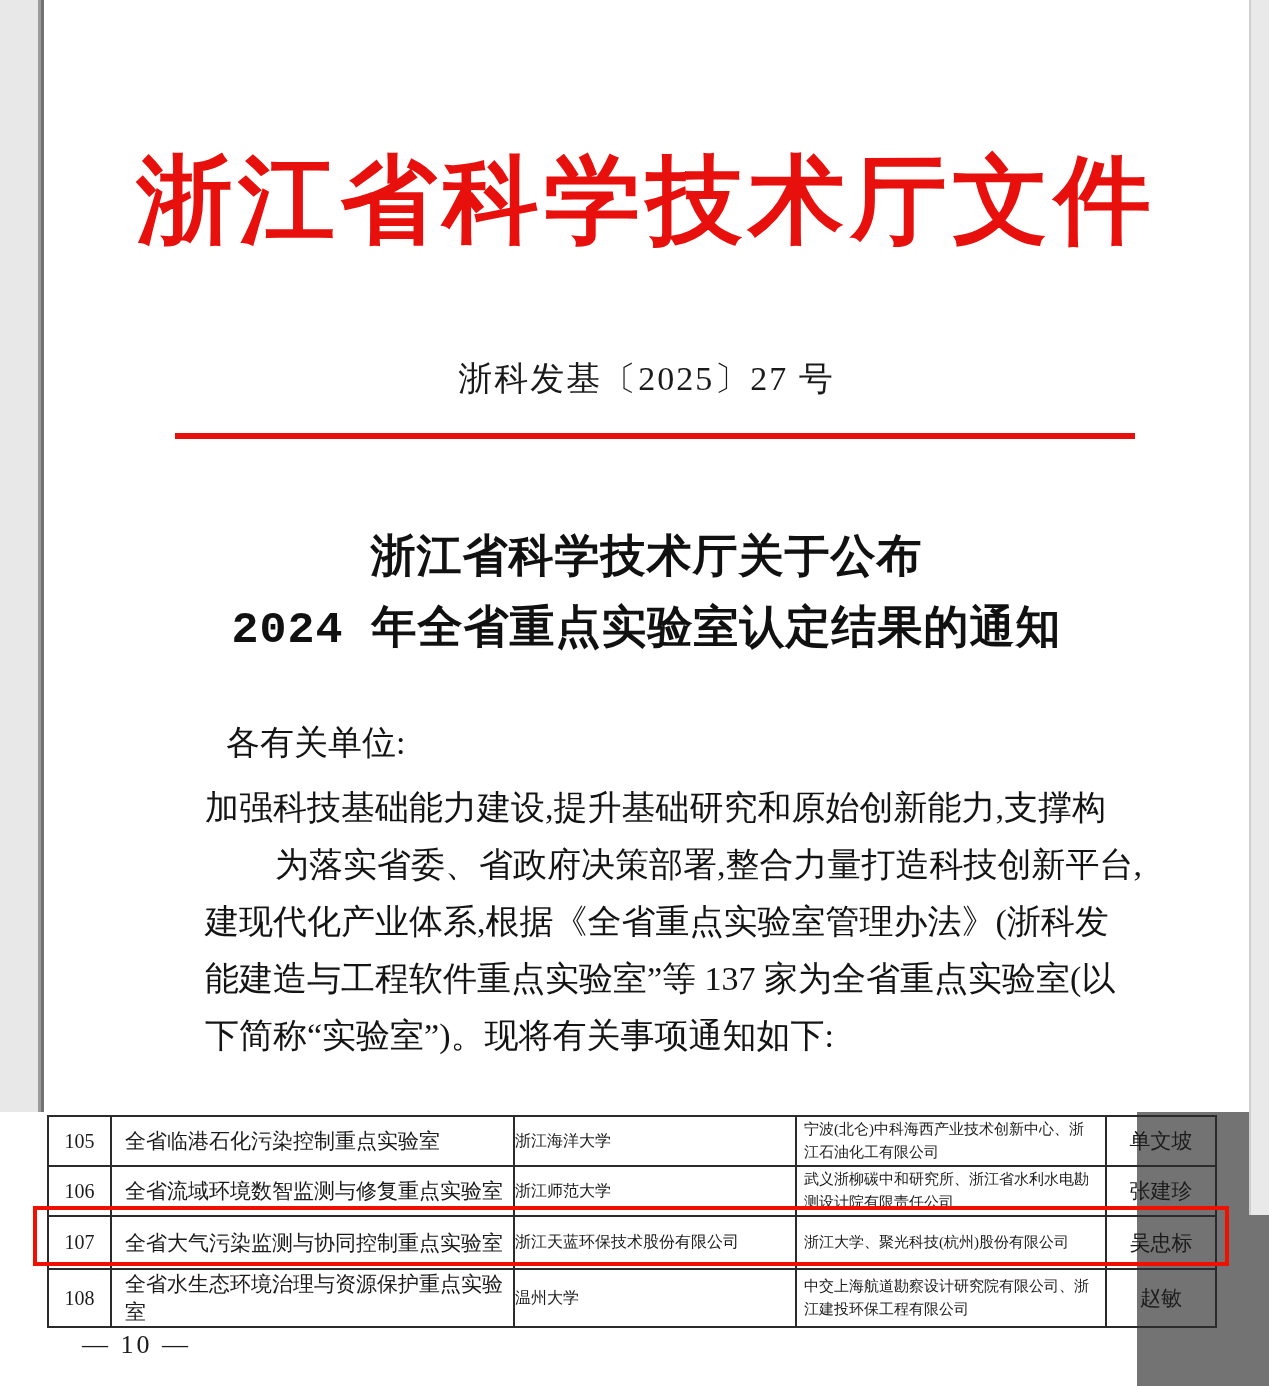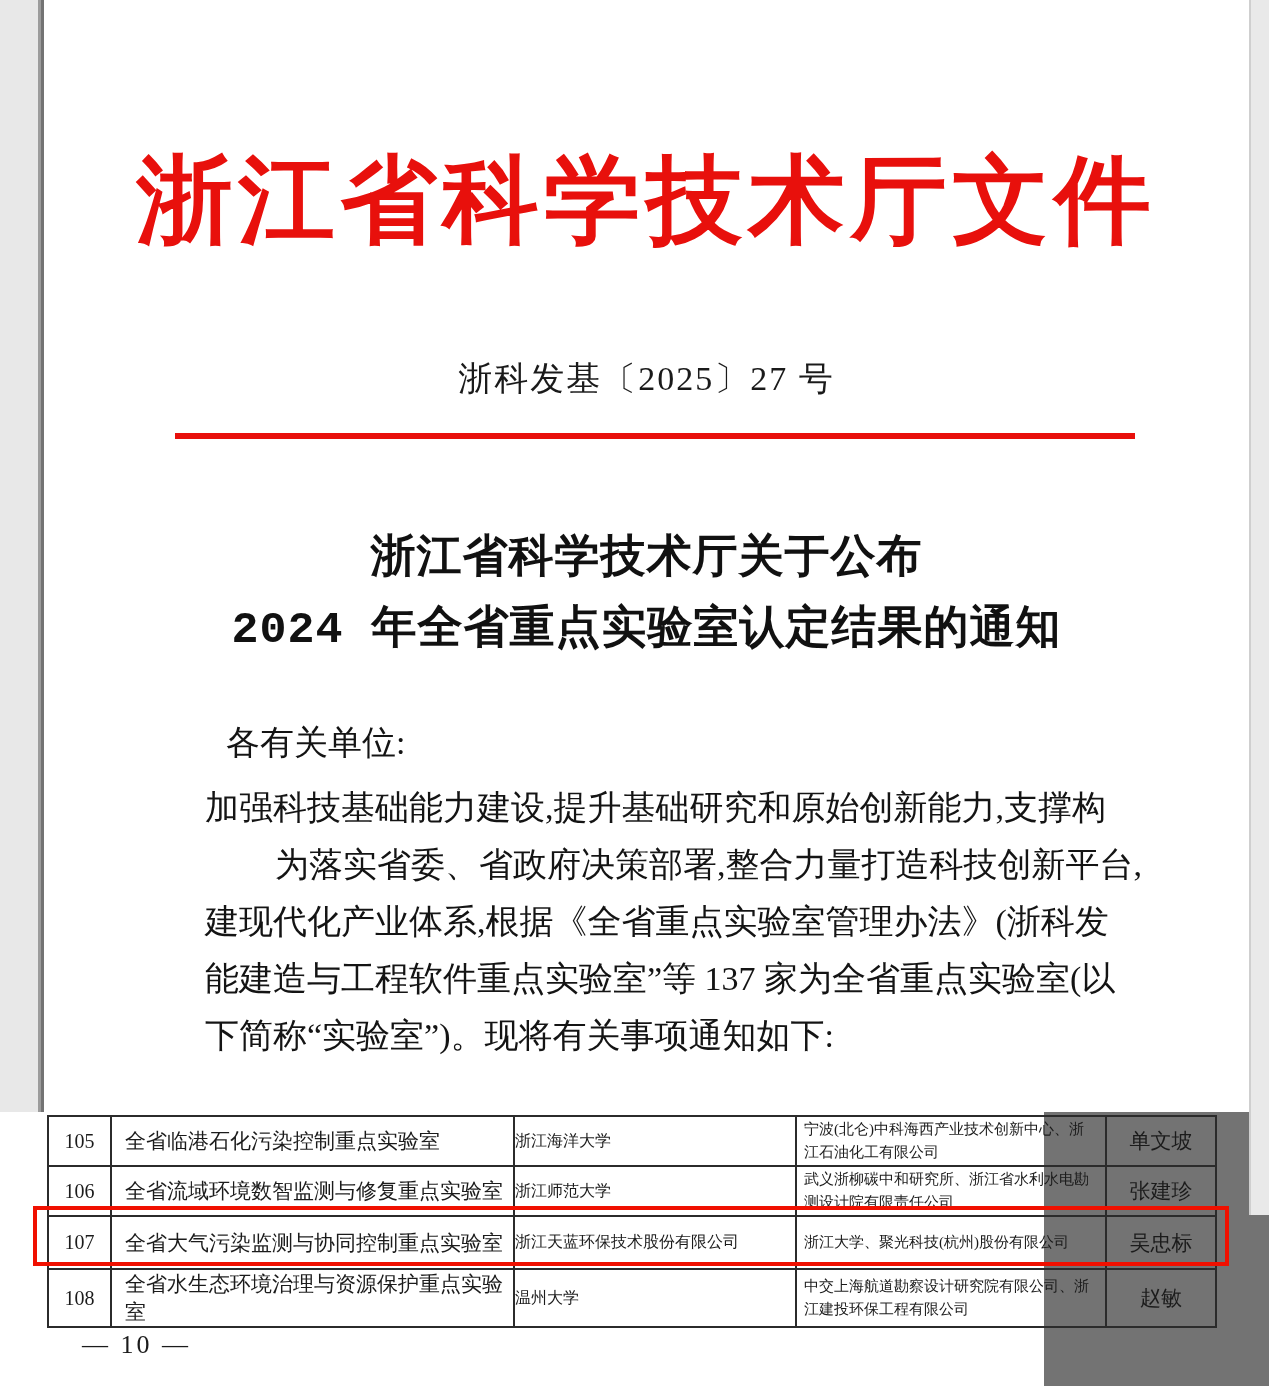--- a/index.html
+++ b/index.html
@@ -76,21 +76,21 @@
     width: 960px;
     font-size: 34px; line-height: 57px;
     color: #141414;
   }
   .body-line { white-space: nowrap; }
   .body-line.indent { text-indent: 70px; }
 
   
   .table-section {
     position: absolute; left: 0; top: 1112px;
-    width: 1044px; height: 274px;
+    width: 1137px; height: 274px;
     background: #ffffff;
   }
   table.lab-table {
     position: absolute; left: 47px; top: 3px;
     border-collapse: collapse;
     table-layout: fixed;
     width: 1168px;
   }
   table.lab-table td {
     border: 2px solid #2b2b2b;

